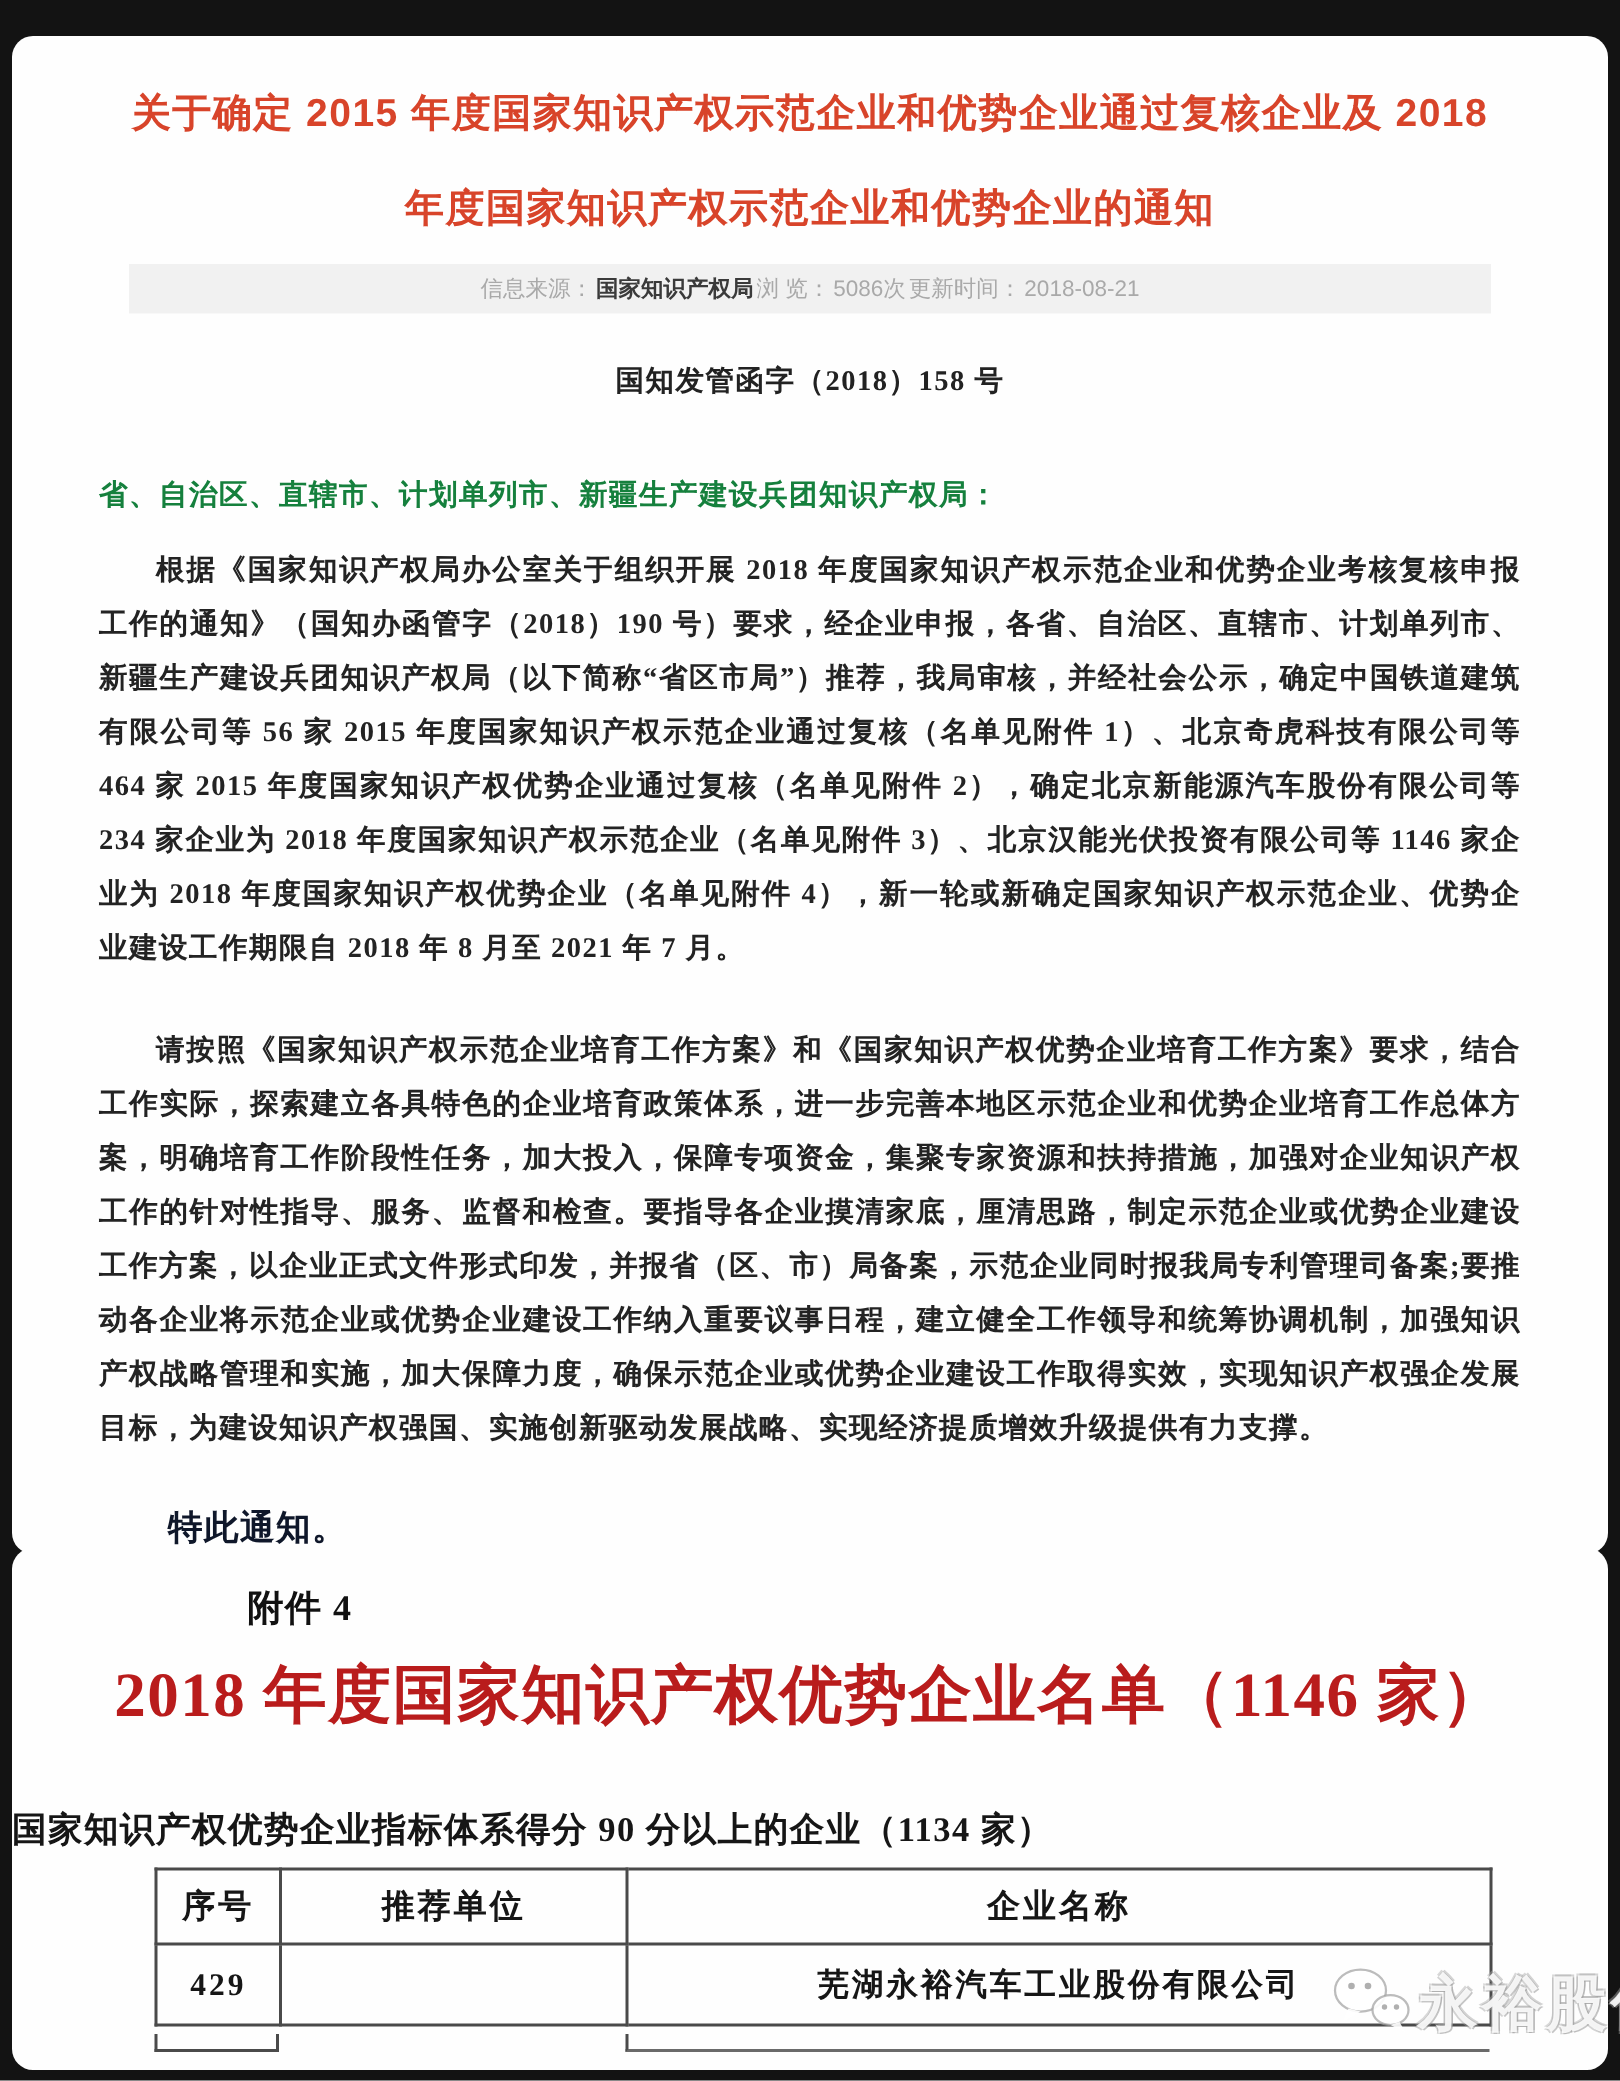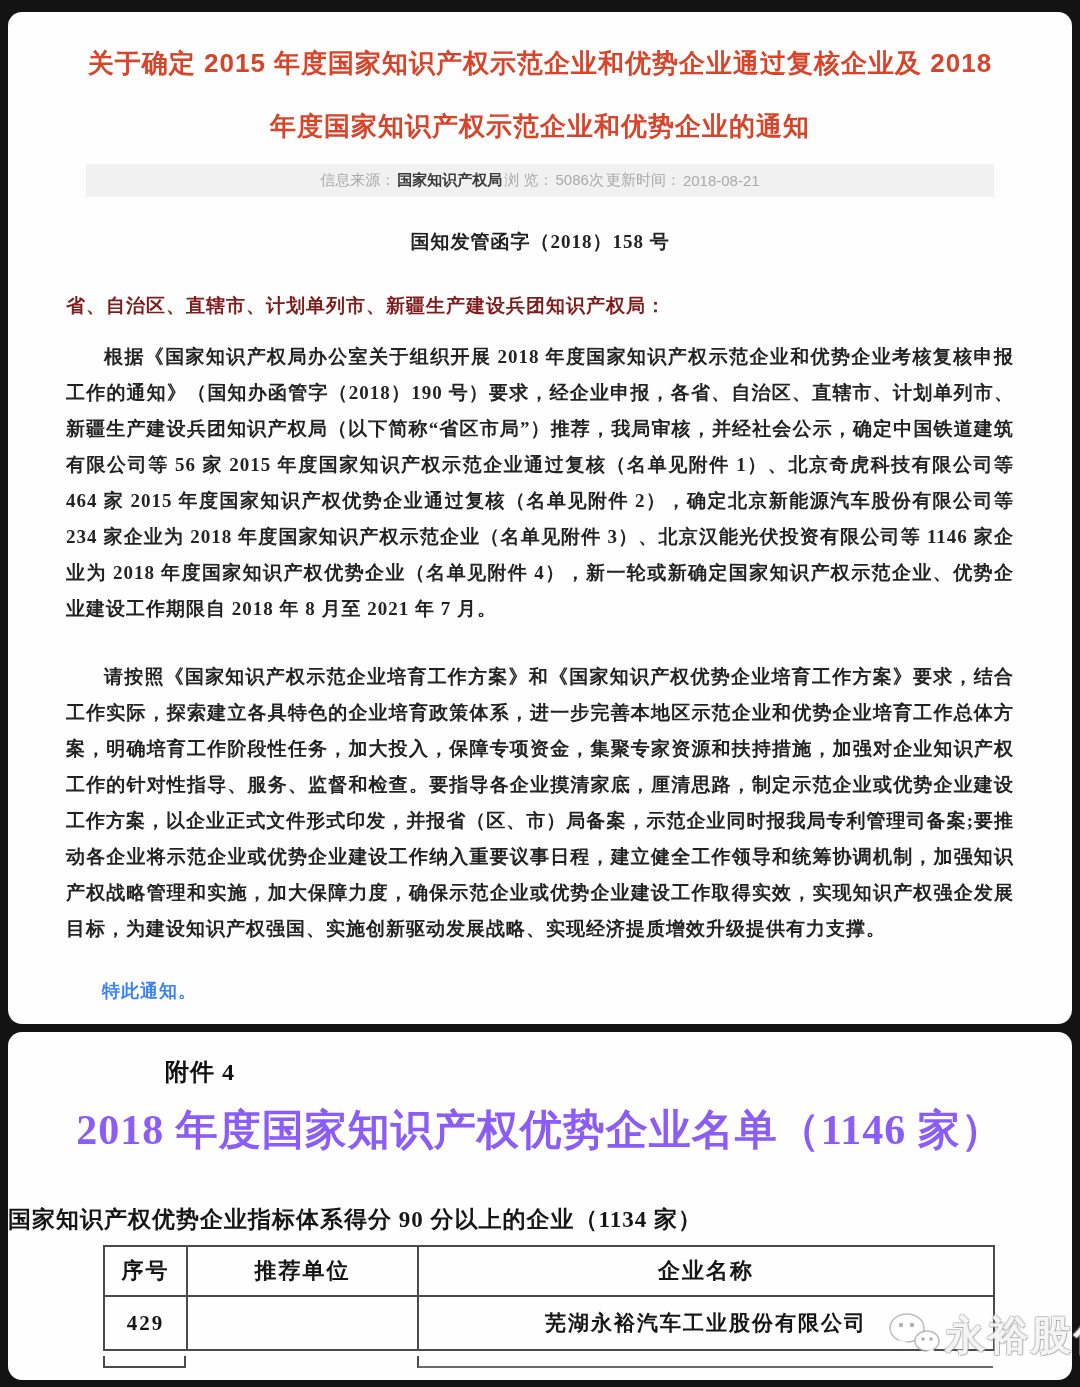--- a/index.html
+++ b/index.html
@@ -11,21 +11,21 @@
     overflow:hidden;
   }
   .card{
     position:absolute;
     left:8px;
     width:1064px;
     background:#fefefe;
     border-radius:14px;
     box-sizing:border-box;
   }
-  .card1{ top:12px; height:1012px; padding:20px 58px 0 58px; }
+  .card1{ top:24px; height:1012px; padding:20px 58px 0 58px; }
   .card2{ top:1032px; height:348px; padding:24px 0 0 0; overflow:hidden; }
 
   
   .notice-title{
     color:#d8442a;
     font-family:"Liberation Sans","DejaVu Sans",sans-serif;
     font-weight:bold;
     font-size:26px;
     line-height:63px;
     text-align:center;
@@ -48,40 +48,40 @@
   .doc-number{
     text-align:center;
     font-weight:bold;
     font-size:19px;
     color:#222;
     margin-top:32px;
     letter-spacing:1px;
   }
   .salutation{
     font-size:19px;
-    color:#7f1d1d;
-    font-weight:bold;
-    margin-top:38px;
+    color:#15803d;
+    font-weight:bold;
+    margin-top:50px;
     letter-spacing:1px;
   }
   .para{
     font-size:19px;
     color:#232323;
     line-height:36px;
     text-indent:2em;
     text-align:justify;
     letter-spacing:1px;
     margin:0;
     font-weight:bold;
   }
   .para1{ margin-top:20px; }
   .para2{ margin-top:32px; }
   .closing{
-    font-size:18px;
-    color:#3b82f6;
+    font-size:23px;
+    color:#0f172a;
     font-weight:bold;
     text-indent:2em;
     margin-top:32px;
     letter-spacing:1px;
   }
   .sign-block{
     text-align:right;
     padding-right:62px;
     font-weight:bold;
     color:#222;
@@ -94,21 +94,21 @@
   .att-label{
     font-weight:bold;
     font-size:24px;
     color:#111;
     margin-left:157px;
     letter-spacing:1px;
   }
   .att-title{
     font-weight:bold;
     font-size:42px;
-    color:#8b5cf6;
+    color:#b91c1c;
     text-align:center;
     margin-top:14px;
     letter-spacing:1px;
     font-family:"Liberation Serif","DejaVu Serif",serif;
   }
   .att-subtitle{
     font-weight:bold;
     font-size:23px;
     color:#161616;
     margin-top:46px;

